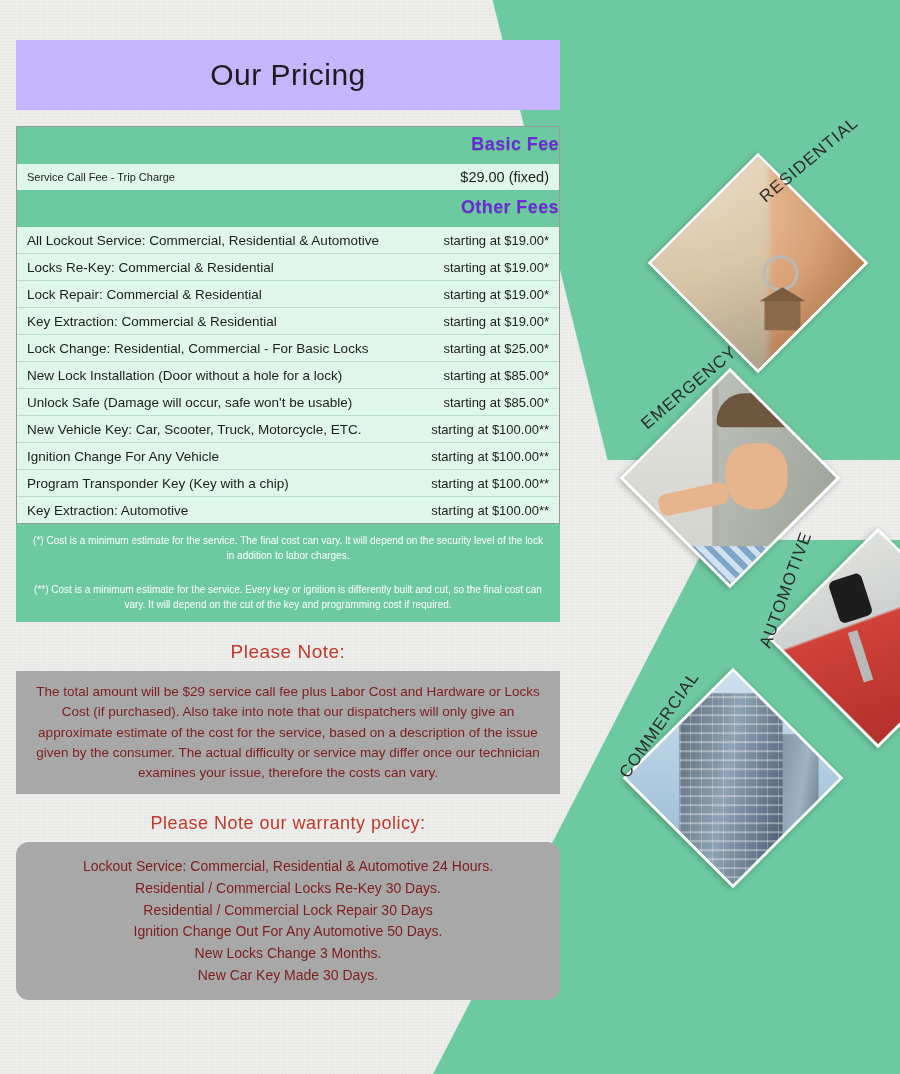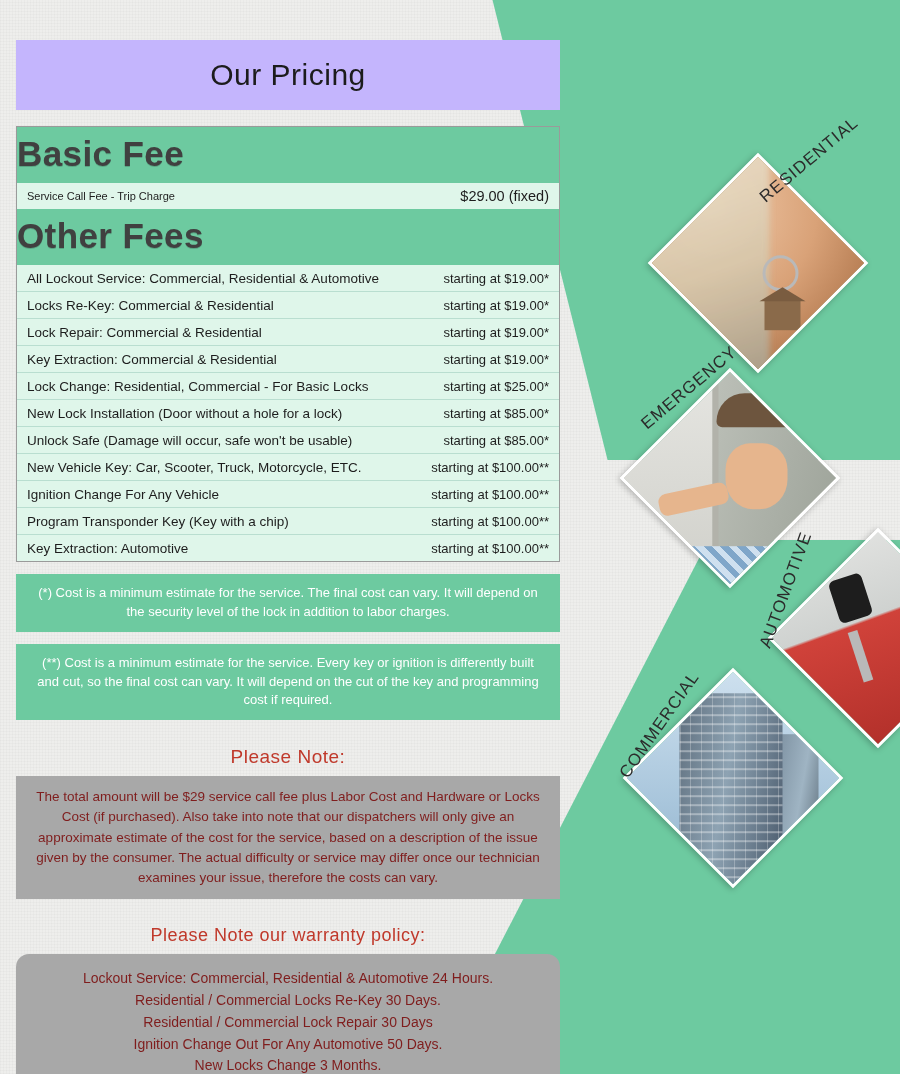--- a/index.html
+++ b/index.html
@@ -68,23 +68,23 @@
     letter-spacing: .5px;
   }
 
   .table-block {
     margin-top: 16px;
     border: 1px solid #9a9a9a;
     background: #dff6ea;
   }
   .section-head {
     background: #6dcaa0;
-    text-align: left;
-    color: #404040;
-    font-size: 35px;
+    text-align: right;
+    color: #6d28d9;
+    font-size: 18px;
     font-weight: bold;
     padding: 7px 0 9px 0;
     letter-spacing: .4px;
     text-shadow: 0 1px 0 rgba(0,0,0,.18);
   }
   .row {
     display: flex;
     align-items: center;
     border-top: 1px solid #b9ded0;
     padding: 0 10px;
@@ -102,34 +102,34 @@
     flex: 0 0 auto;
     font-size: 13px;
     color: #1d1d1d;
     text-align: right;
     padding-left: 8px;
   }
   .basic-row .label { font-size: 11px; }
   .basic-row .price { font-size: 14.5px; }
 
   .note-green {
-    margin-top: 12px;
+    margin-top: 0;
     background: #6dcaa0;
     color: #ffffff;
-    font-size: 13px;
+    font-size: 10px;
     line-height: 1.45;
     text-align: center;
     padding: 10px 14px;
   }
 
   .note-heading {
     text-align: center;
     color: #c0392b;
     font-size: 19px;
-    margin-top: 26px;
+    margin-top: 19px;
     margin-bottom: 8px;
     letter-spacing: .5px;
   }
   .note-heading.small { font-size: 18px; }
 
   .note-gray {
     background: #a8a8a8;
     color: #7f1d1d;
     font-size: 13.5px;
     line-height: 1.5;

